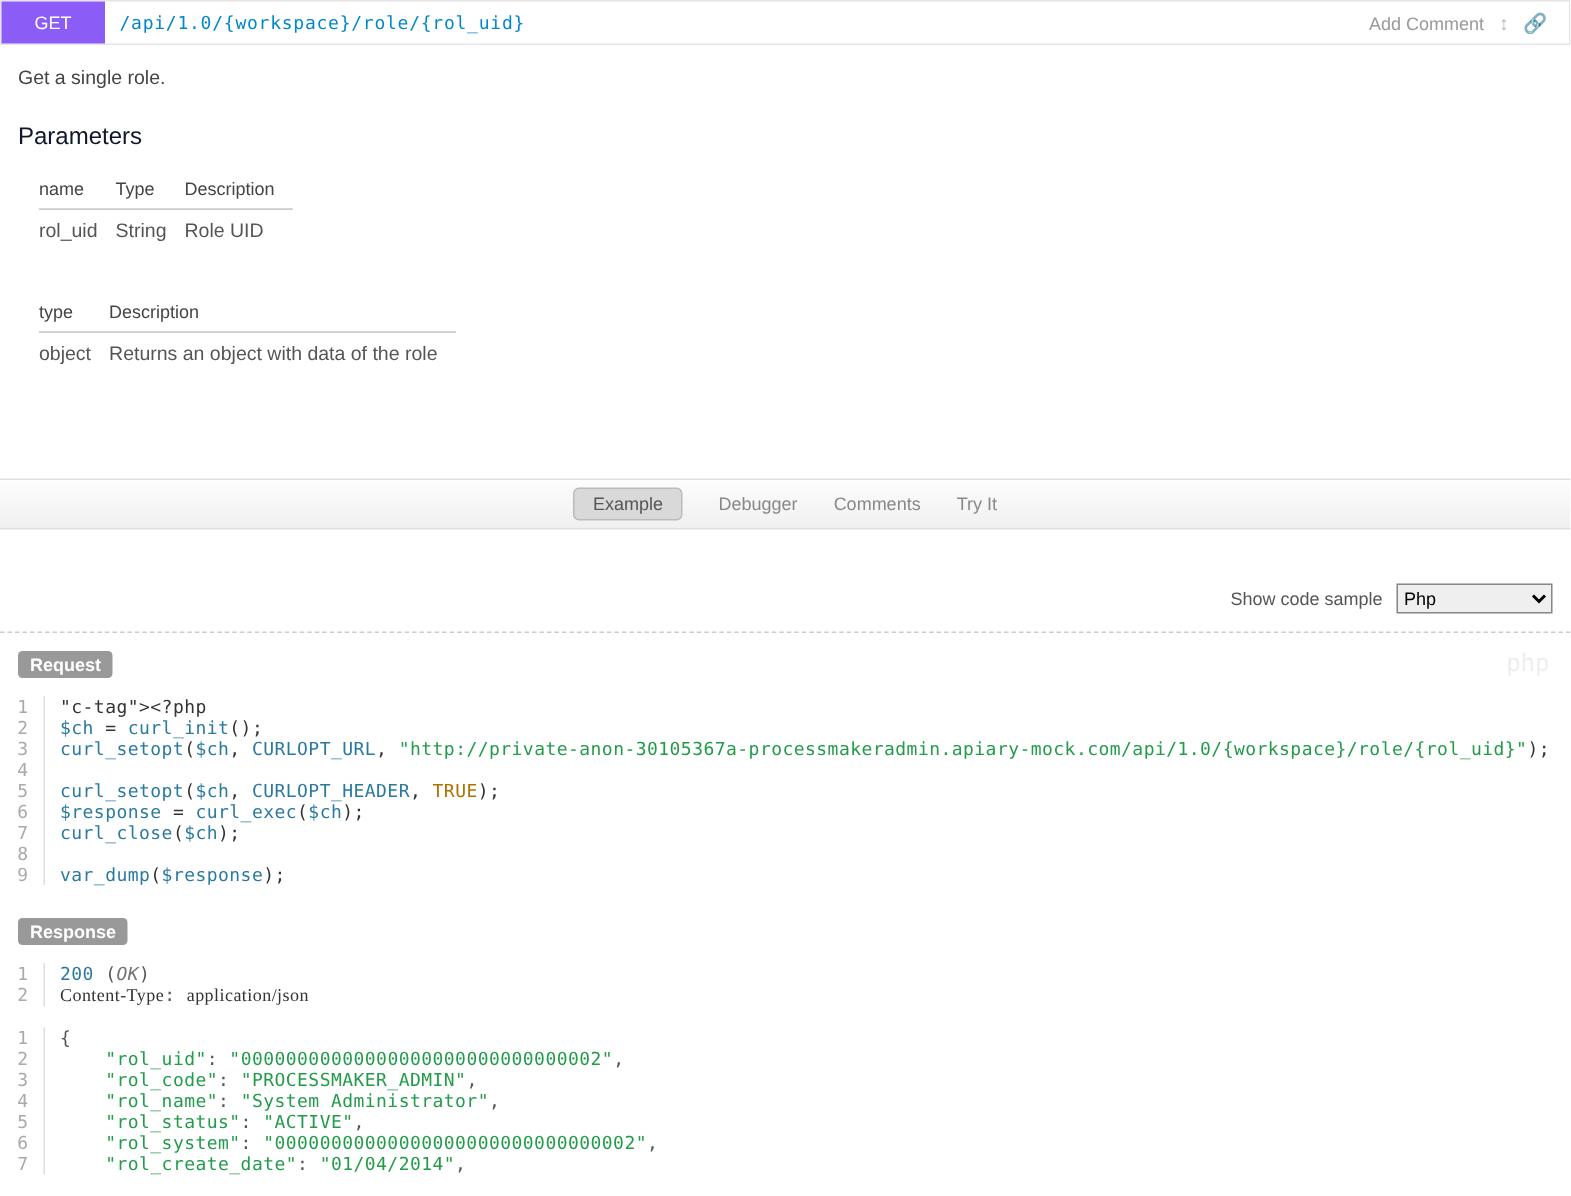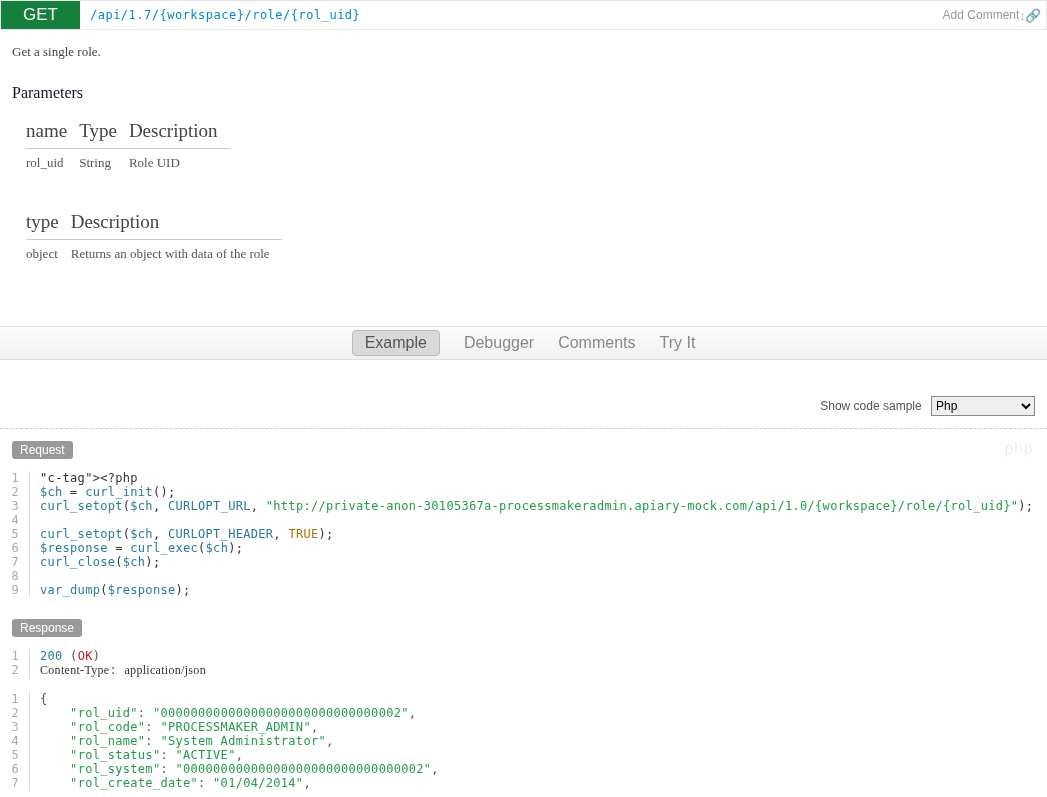--- a/index.html
+++ b/index.html
@@ -1,58 +1,58 @@
 <!DOCTYPE html>
 <html><head>
 <meta charset="utf-8">
 <style>
   * { box-sizing: border-box; margin: 0; padding: 0; }
   body { font-family: -apple-system, BlinkMacSystemFont, "Segoe UI", Helvetica, Arial, sans-serif; font-size: 13px; color: #333; background: #fff; width: 1047px; }
   .header-row { border: 1px solid #e5e5e5; height: 30px; display: flex; align-items: center; position: relative; }
-  .method-badge { background: #15803d; color: #fff; padding: 0 22px; height: 100%; display: flex; align-items: center; font-size: 17px; }
+  .method-badge { background: #8b5cf6; color: #fff; padding: 0 22px; height: 100%; display: flex; align-items: center; font-size: 12px; }
   .endpoint { color: #0088cc; font-family: "Lucida Console", Monaco, monospace; font-size: 12px; padding-left: 10px; letter-spacing: 0.5px; }
-  .header-right { margin-left: auto; display: flex; align-items: center; padding-right: 4px; color: #999; font-size: 12px; }
+  .header-right { margin-left: auto; display: flex; align-items: flex-end; gap: 10px; padding-right: 14px; color: #999; font-size: 12px; }
   .header-right .icon { color: #bbb; font-size: 13px; }
-  .content { padding: 14px 12px 30px 12px; font-family: Liberation Serif, serif; }
+  .content { padding: 14px 12px 30px 12px; }
   .desc { color: #444; margin-bottom: 24px; }
   .section-title { font-size: 16px; color: #0f172a; margin-bottom: 12px; font-weight: 400; }
   table { border-collapse: collapse; margin-left: 14px; margin-bottom: 28px; }
-  th { text-align: left; padding: 6px 12px 6px 0; border-bottom: 1px solid #ccc; font-weight: 400; color: #444; font-size: 19px; }
+  th { text-align: left; padding: 6px 12px 6px 0; border-bottom: 1px solid #ccc; font-weight: 400; color: #444; font-size: 12px; }
   td { padding: 6px 12px 6px 0; border-bottom: 1px solid #e5e5e5; color: #555; font-size: 13px; }
   tr:last-child td { border-bottom: none; }
-  .tabs-bar { background: linear-gradient(#fdfdfd, #f0f0f0); border-top: 1px solid #e0e0e0; border-bottom: 1px solid #e0e0e0; height: 34px; display: flex; align-items: center; justify-content: center; gap: 24px; font-size: 16px; }
+  .tabs-bar { background: linear-gradient(#fdfdfd, #f0f0f0); border-top: 1px solid #e0e0e0; border-bottom: 1px solid #e0e0e0; height: 34px; display: flex; align-items: center; justify-content: center; gap: 24px; font-size: 12px; margin-top: 12px; }
   .tab { color: #888; cursor: pointer; }
   .tab.active { background: #d9d9d9; border: 1px solid #bbb; border-radius: 4px; padding: 3px 12px; color: #555; }
   .code-sample-bar { border-bottom: 1px dashed #ccc; padding: 12px; text-align: right; font-size: 12px; color: #555; margin-top: 24px; }
   .code-sample-bar select { font-size: 12px; width: 104px; margin-left: 6px; border: 1px solid #888; height: 20px; }
-  .block-label { display: inline-block; background: #999; color: #fff; font-size: 12px; padding: 2px 8px; border-radius: 3px; margin: 12px 0 8px 12px; }
+  .block-label { display: inline-block; background: #999; color: #fff; font-size: 12px; padding: 2px 8px; border-radius: 3px; margin: 12px 0 8px 12px; font-weight: bold; }
   .watermark { float: right; color: #eee; font-size: 16px; padding: 10px 14px 0 0; font-family: monospace; }
   .code-block { padding: 4px 0 10px 0; font-family: "Lucida Console", Monaco, monospace; font-size: 12px; letter-spacing: 0.3px; }
   .code-line { display: flex; }
   .lineno { width: 30px; text-align: right; color: #aaa; padding-right: 10px; border-right: 1px solid #ddd; user-select: none; flex-shrink: 0; }
   .code { padding-left: 10px; white-space: pre; }
   .c-var { color: #2a7a9f; }
   .c-func { color: #2a7a9f; }
   .c-const { color: #2a7a9f; }
   .c-str { color: #239c4a; }
   .c-kw { color: #b07000; }
   .c-num { color: #2a7a9f; }
   .c-punc { color: #555; }
   .c-plain { color: #333; font-family: Liberation Serif, serif; }
   .c-key { color: #239c4a; }
-  .c-ok { color: #b91c1c; }
+  .c-ok { color: #737373; font-style: italic; }
 </style>
 </head>
 <body>
 
 
 
 <div class="header-row">
   <div class="method-badge">GET</div>
-  <div class="endpoint">/api/1.7/{workspace}/role/{rol_uid}</div>
+  <div class="endpoint">/api/1.0/{workspace}/role/{rol_uid}</div>
   <div class="header-right">
     <span>Add Comment</span>
     <span class="icon">↕</span>
     <span class="icon">🔗</span>
   </div>
 </div>
 
 <div class="content">
   <div class="desc">Get a single role.</div>
 

